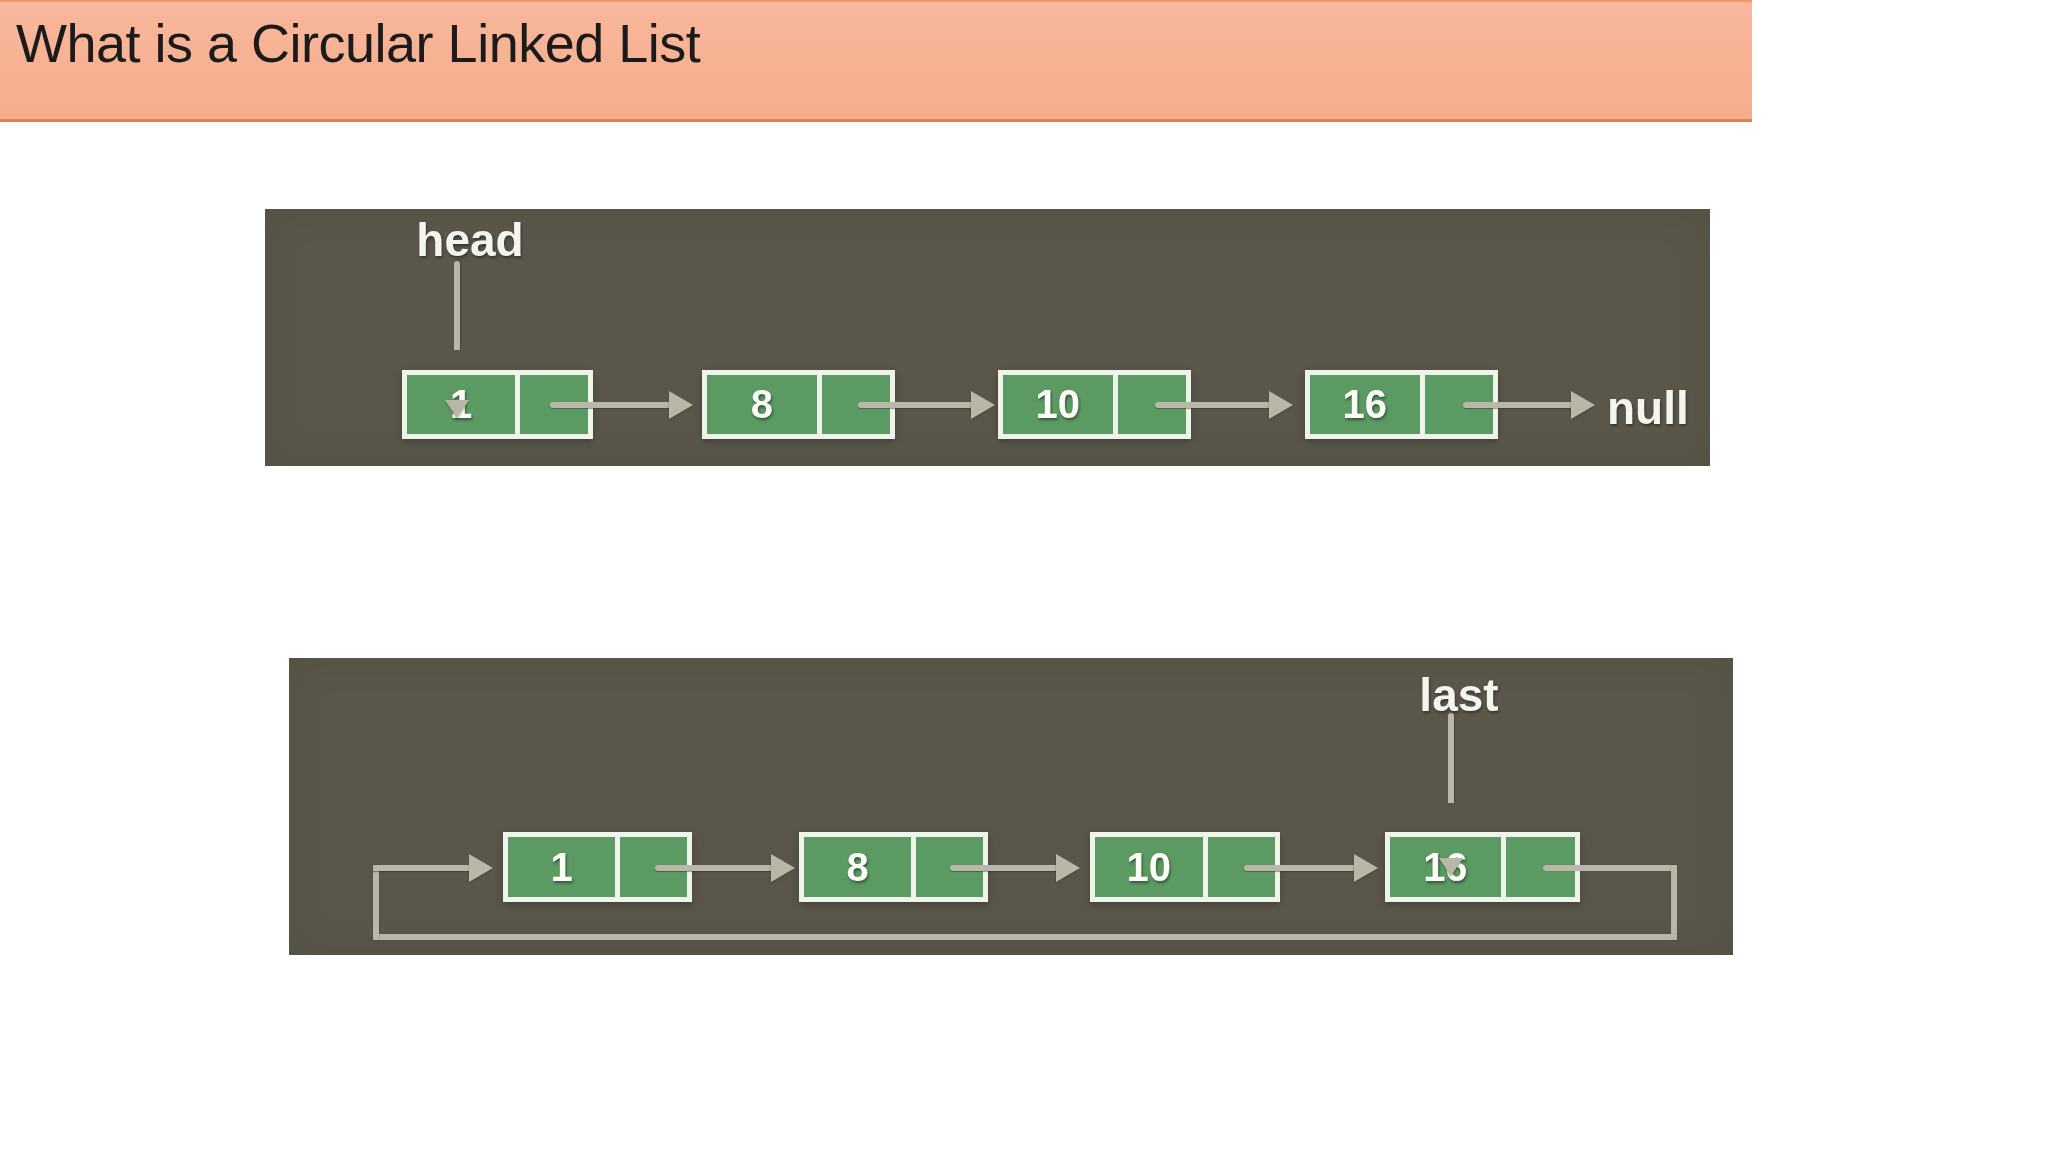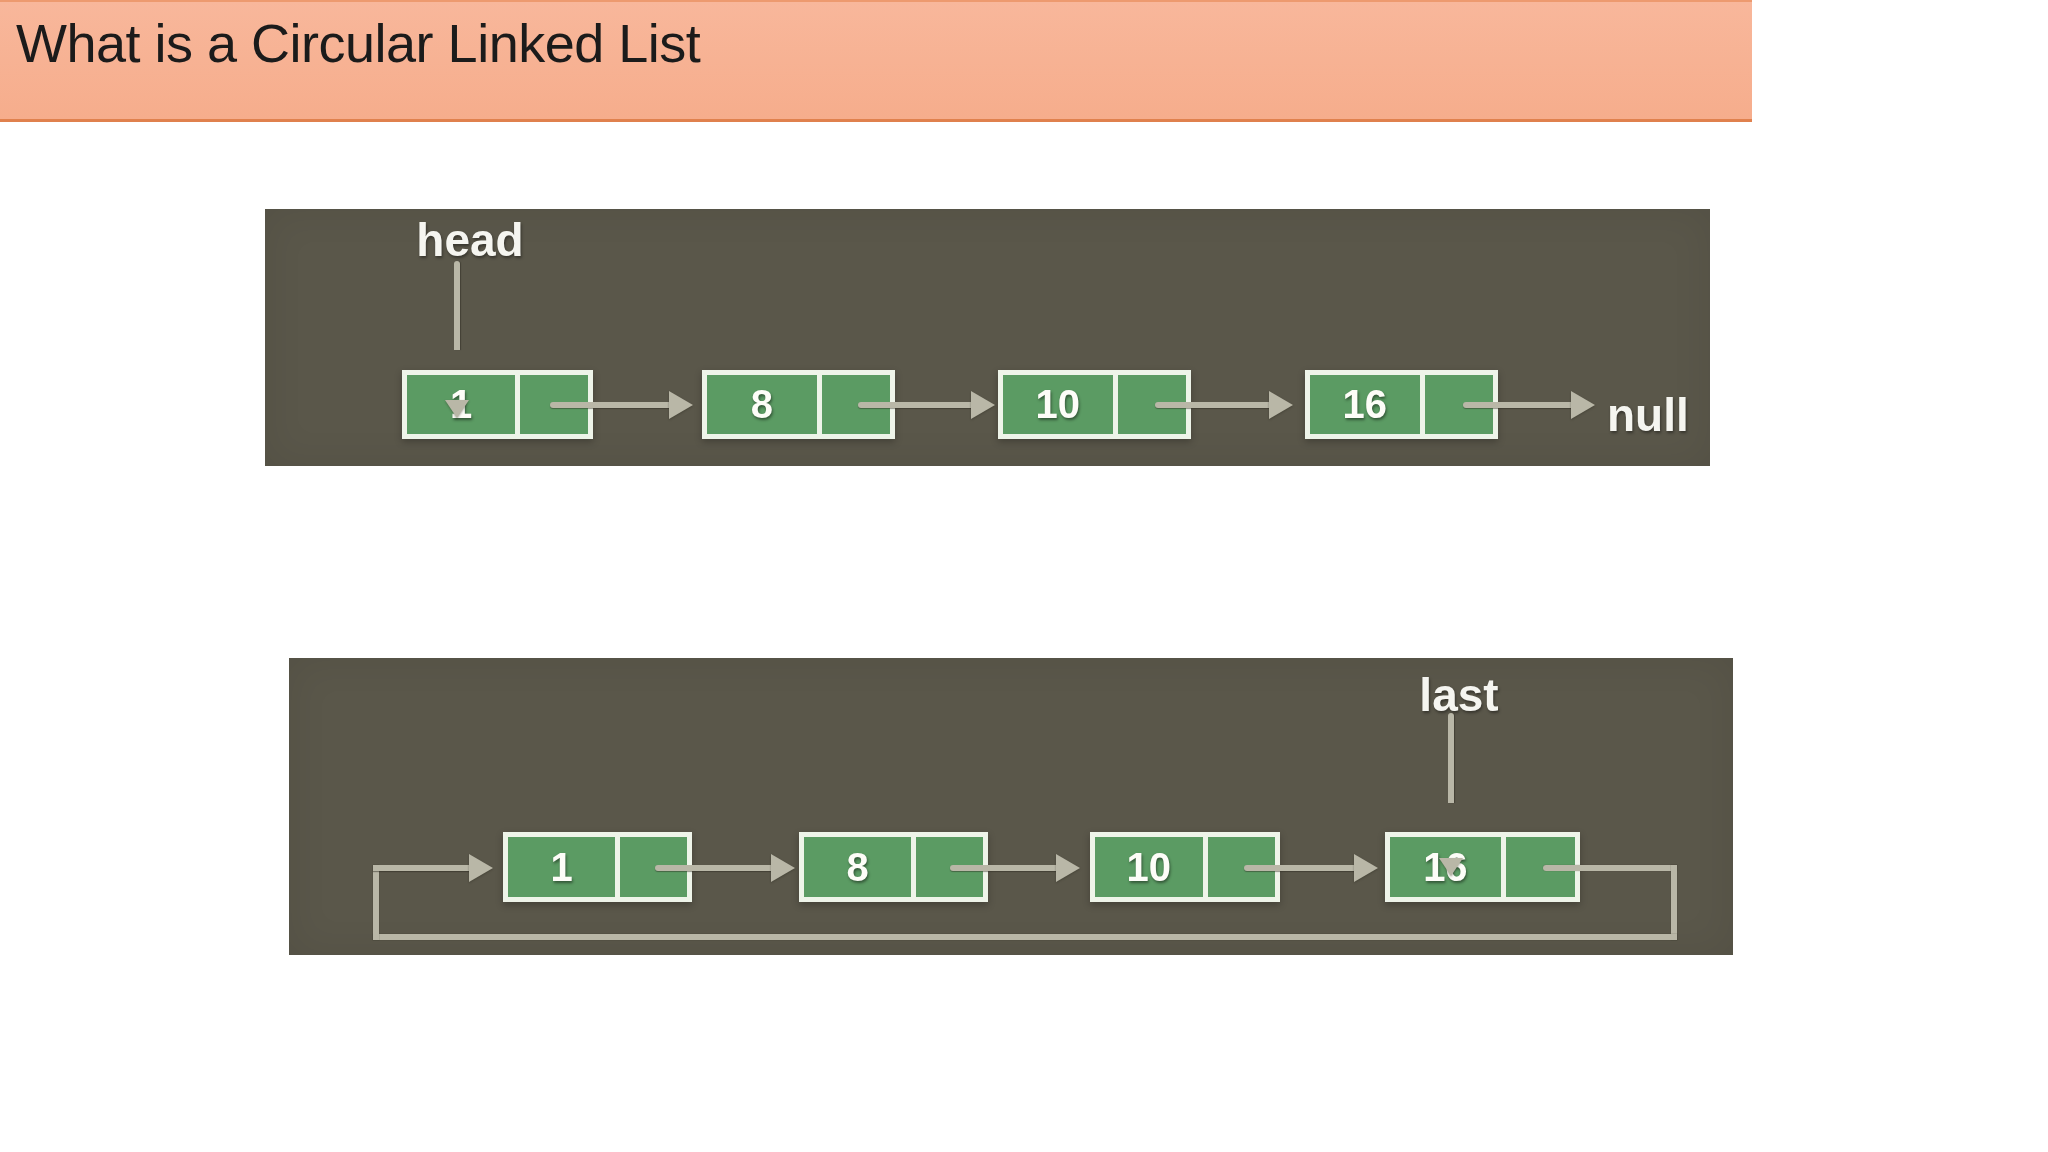--- a/index.html
+++ b/index.html
@@ -117,21 +117,21 @@
     </div>
     <div class="h-arrow" style="left:890px;top:193px;">
       <div class="shaft" style="width:117px;"></div>
         <div class="tip" style="left:114px;"></div>
     </div>
     <div class="h-arrow" style="left:1198px;top:193px;">
       <div class="shaft" style="width:111px;"></div>
         <div class="tip" style="left:108px;"></div>
     </div>
 
-    <div class="null-label" style="left:1342px;top:179px;">null</div>
+    <div class="null-label" style="left:1342px;top:172px;">null</div>
   </div>
 
   <div class="panel panel-circular">
 
 
     <div class="pointer-label" style="left:1120px;top:10px;width:100px;">last</div>
     <div class="v-arrow" style="left:1159px;top:55px;">
       <div class="shaft" style="height:90px;"></div>
       <div class="tip" style="top:145px;"></div>
     </div>

